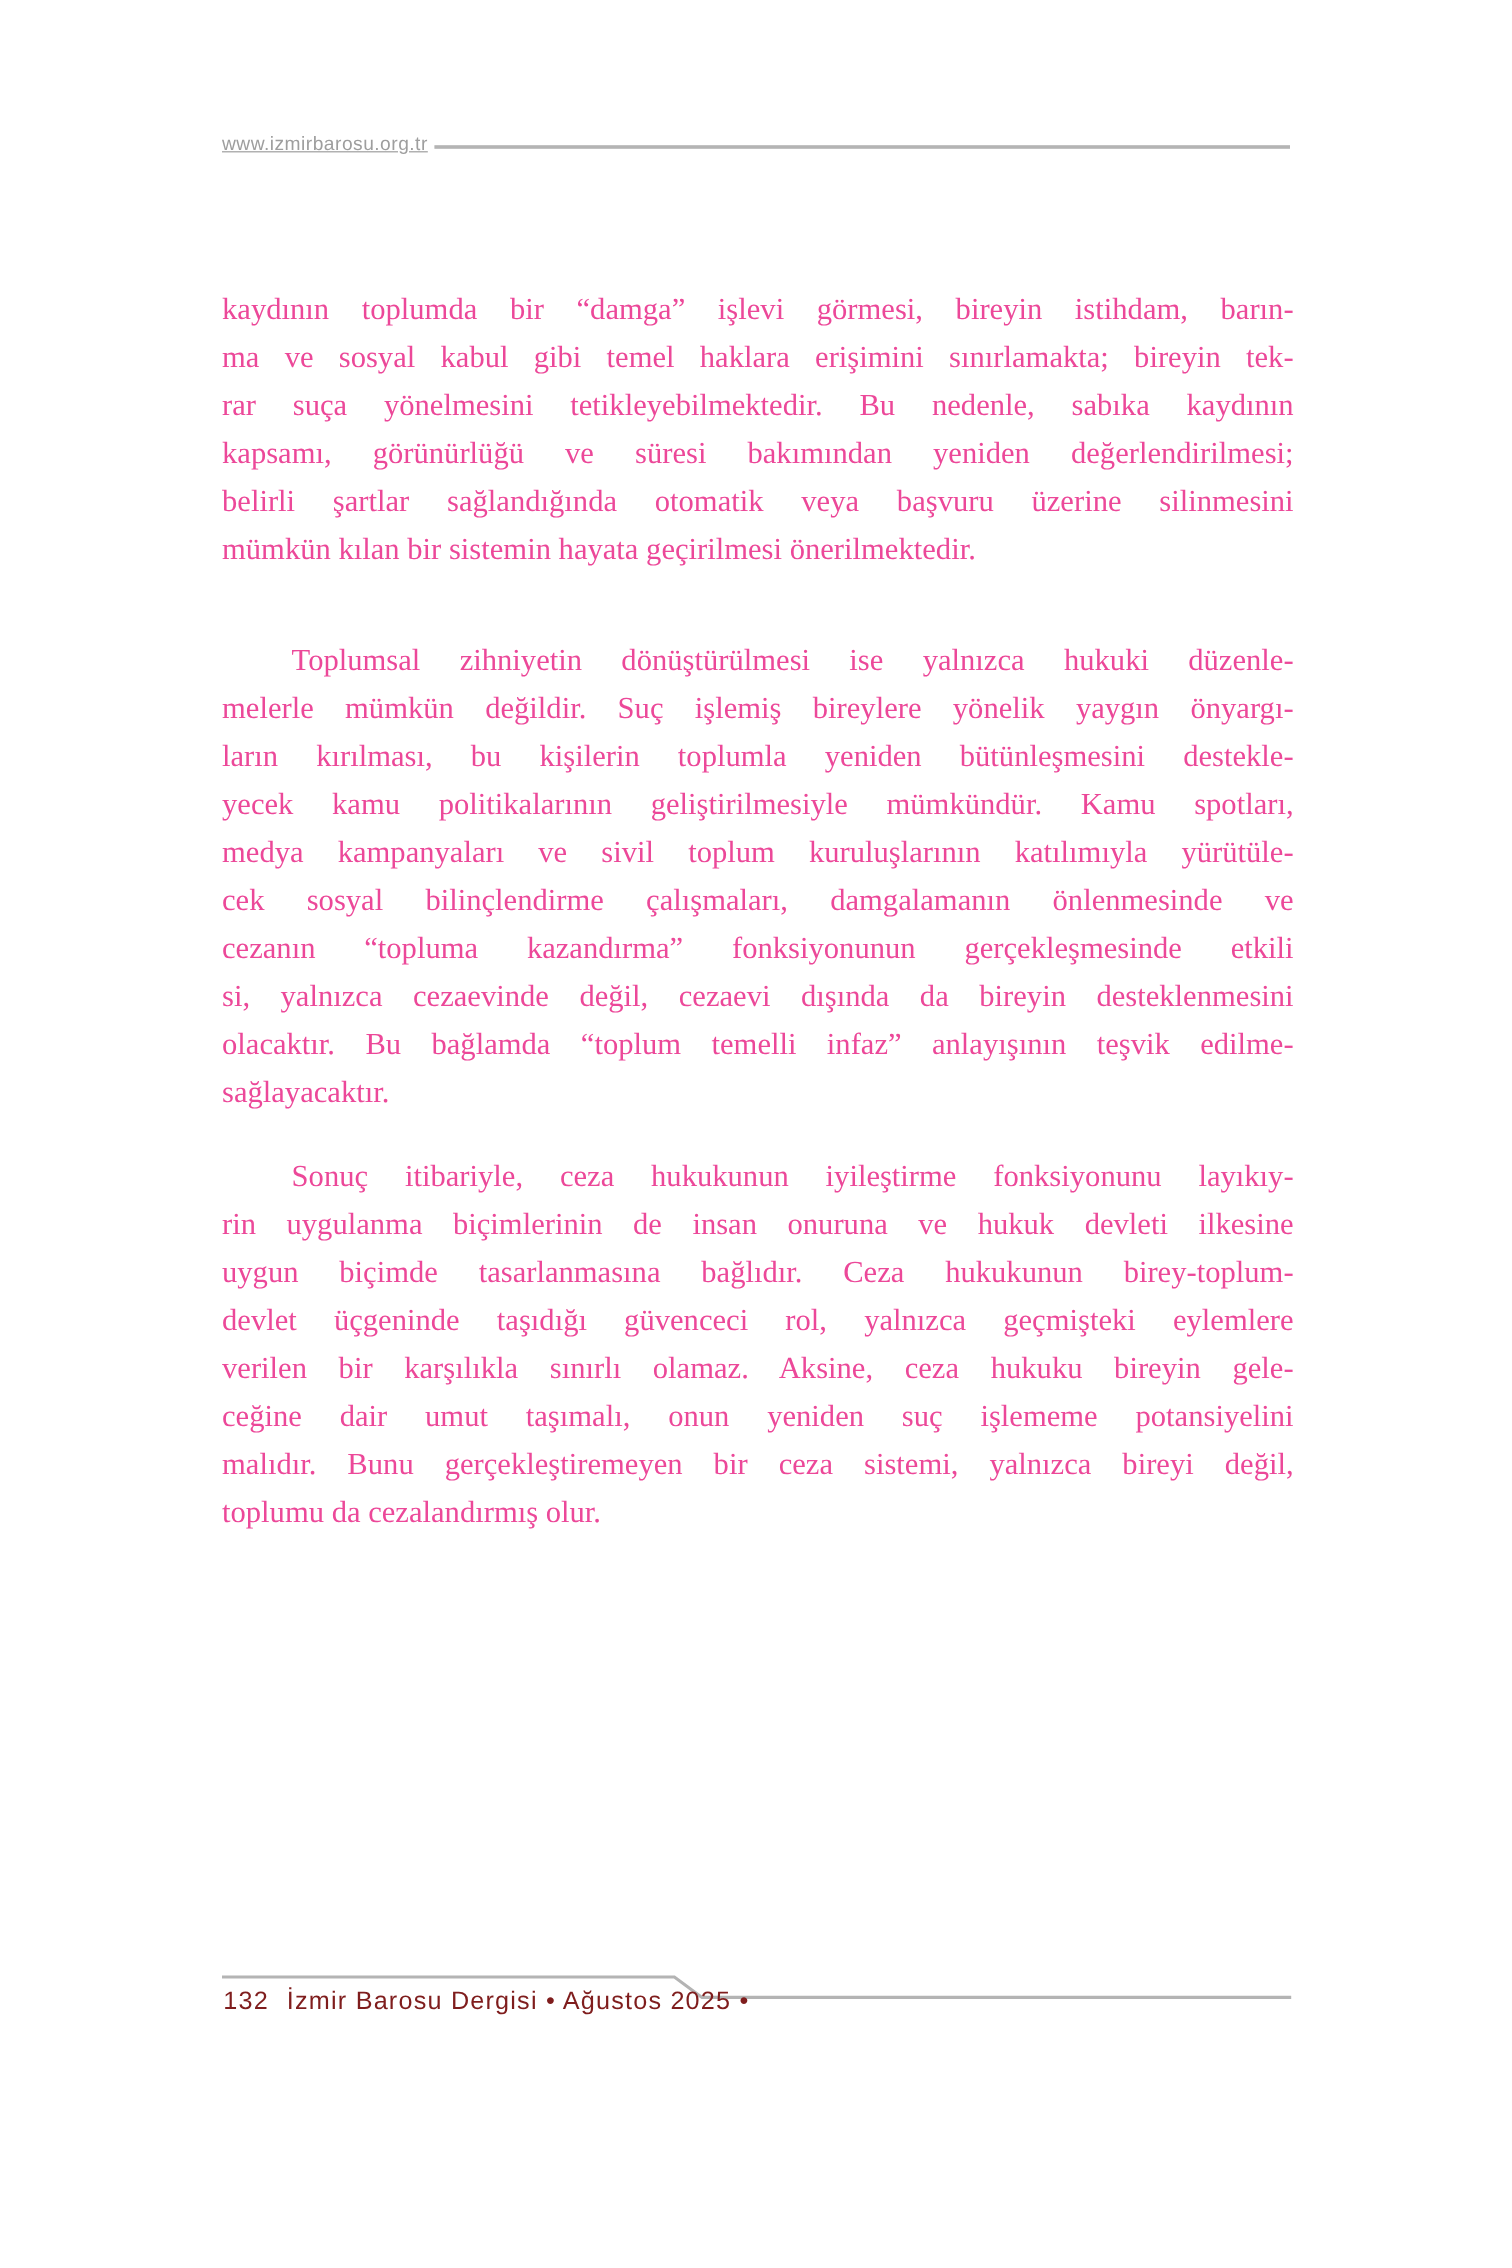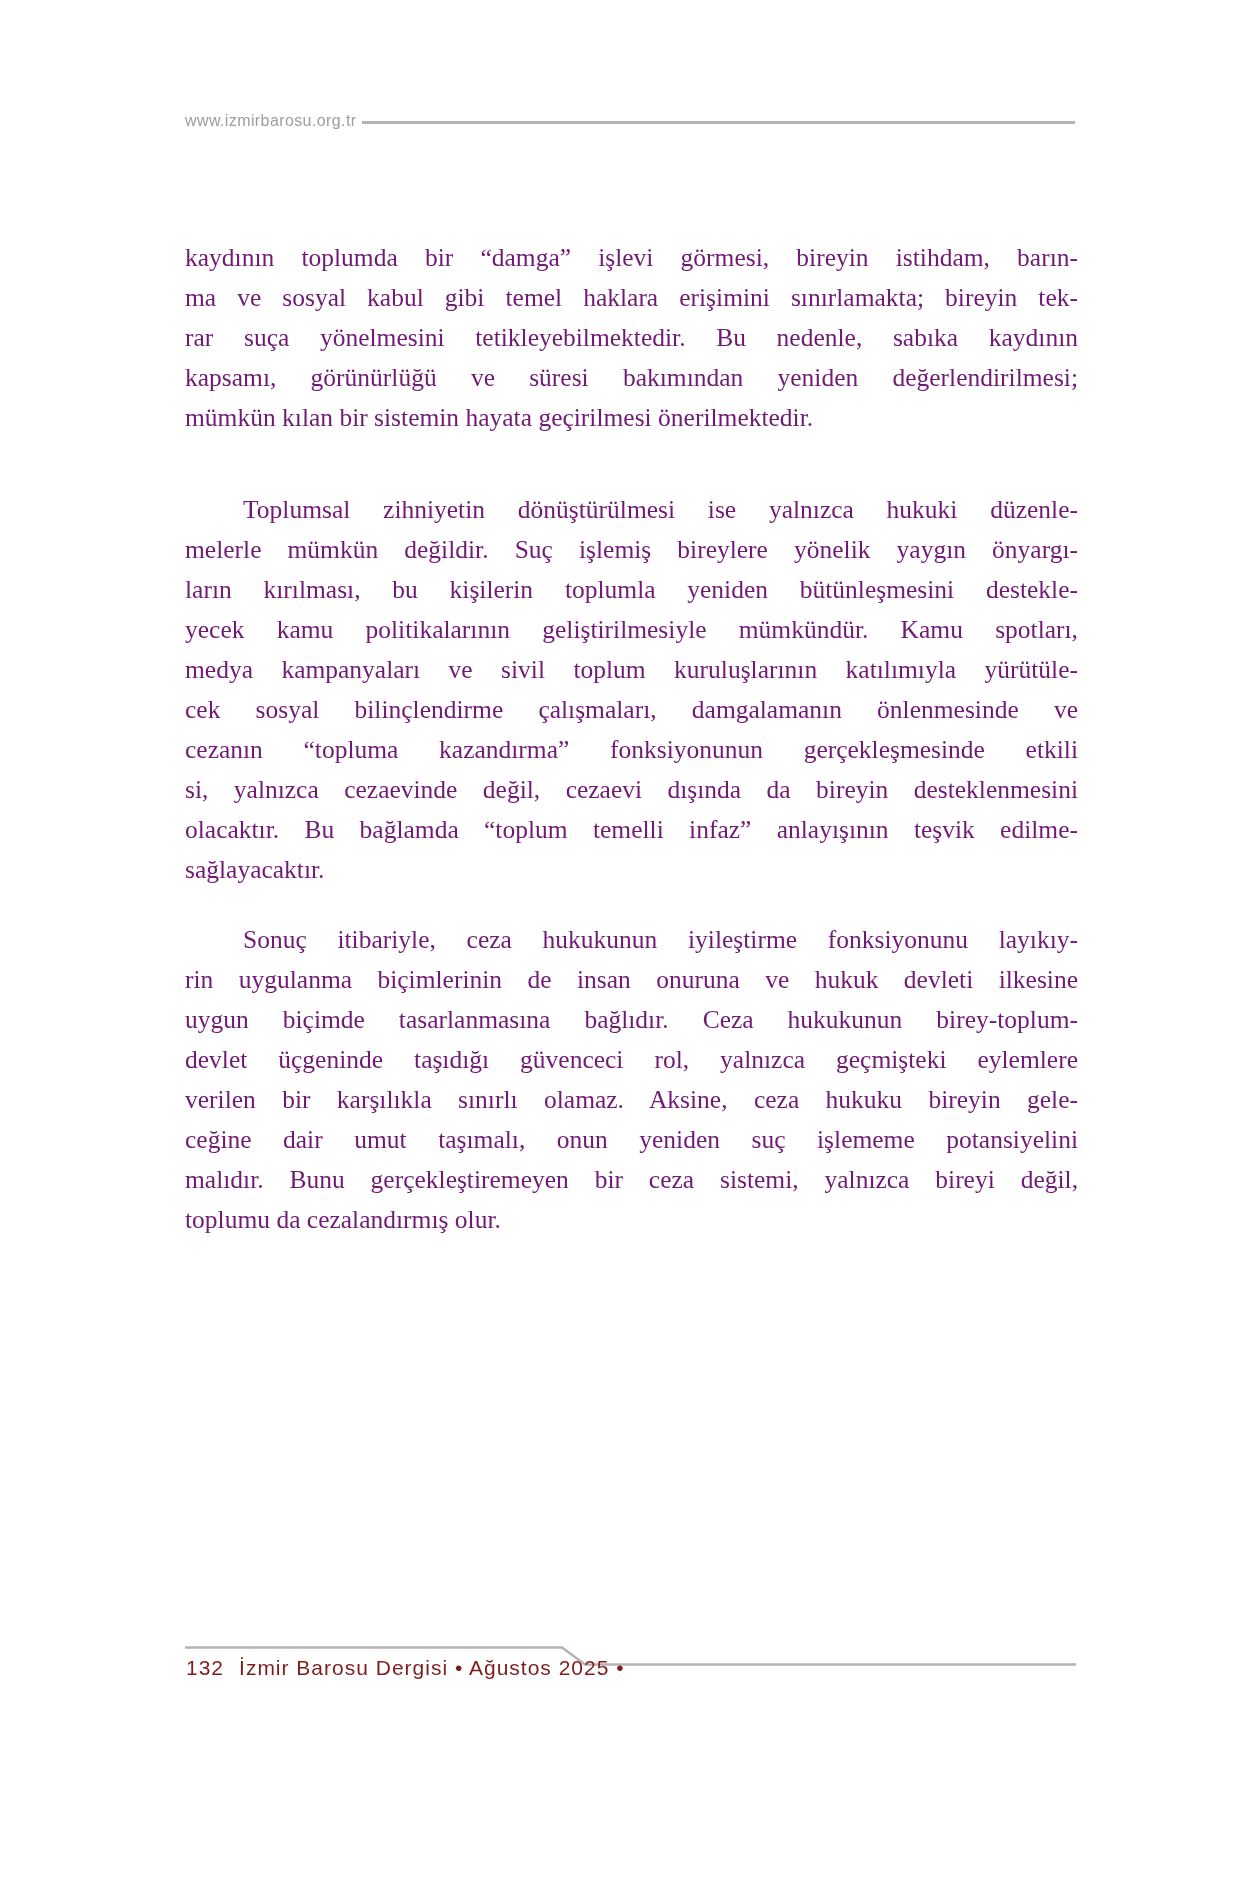--- a/index.html
+++ b/index.html
@@ -21,36 +21,37 @@
     left: 185px;
     top: 112px;
     width: 890px;
     display: flex;
     align-items: center;
     font-family: "Liberation Sans", sans-serif;
     font-size: 16px;
     letter-spacing: 0.4px;
     color: #9e9e9e;
     font-weight: 400;
+    text-decoration: underline;
   }
   .header-rule {
     flex: 1;
     height: 0;
     border-top: 3px solid #b4b4b4;
     margin-left: 5px;
     margin-top: 2px;
   }
 
   
   .body-text {
     position: absolute;
     left: 185px;
     top: 238px;
     width: 893px;
-    color: #701a75;
+    color: #ec4899;
     font-size: 25.5px;
     line-height: 40px;
   }
   .para { margin: 0; }
   .para.gap-large { margin-top: 52px; }
   .para.gap-medium { margin-top: 30px; }
   .line {
     text-align: justify;
     text-align-last: justify;
     white-space: normal;
@@ -94,20 +95,21 @@
   <span class="header-rule"></span>
 </div>
 
 <main class="body-text">
 
   <section class="para">
     <div class="line">kaydının toplumda bir “damga” işlevi görmesi, bireyin istihdam, barın-</div>
     <div class="line">ma ve sosyal kabul gibi temel haklara erişimini sınırlamakta; bireyin tek-</div>
     <div class="line">rar suça yönelmesini tetikleyebilmektedir. Bu nedenle, sabıka kaydının</div>
     <div class="line">kapsamı, görünürlüğü ve süresi bakımından yeniden değerlendirilmesi;</div>
+    <div class="line">belirli şartlar sağlandığında otomatik veya başvuru üzerine silinmesini</div>
     <div class="line last">mümkün kılan bir sistemin hayata geçirilmesi önerilmektedir.</div>
   </section>
 
   <section class="para gap-large">
     <div class="line first-indent">Toplumsal zihniyetin dönüştürülmesi ise yalnızca hukuki düzenle-</div>
     <div class="line">melerle mümkün değildir. Suç işlemiş bireylere yönelik yaygın önyargı-</div>
     <div class="line">ların kırılması, bu kişilerin toplumla yeniden bütünleşmesini destekle-</div>
     <div class="line">yecek kamu politikalarının geliştirilmesiyle mümkündür. Kamu spotları,</div>
     <div class="line">medya kampanyaları ve sivil toplum kuruluşlarının katılımıyla yürütüle-</div>
     <div class="line">cek sosyal bilinçlendirme çalışmaları, damgalamanın önlenmesinde ve</div>

